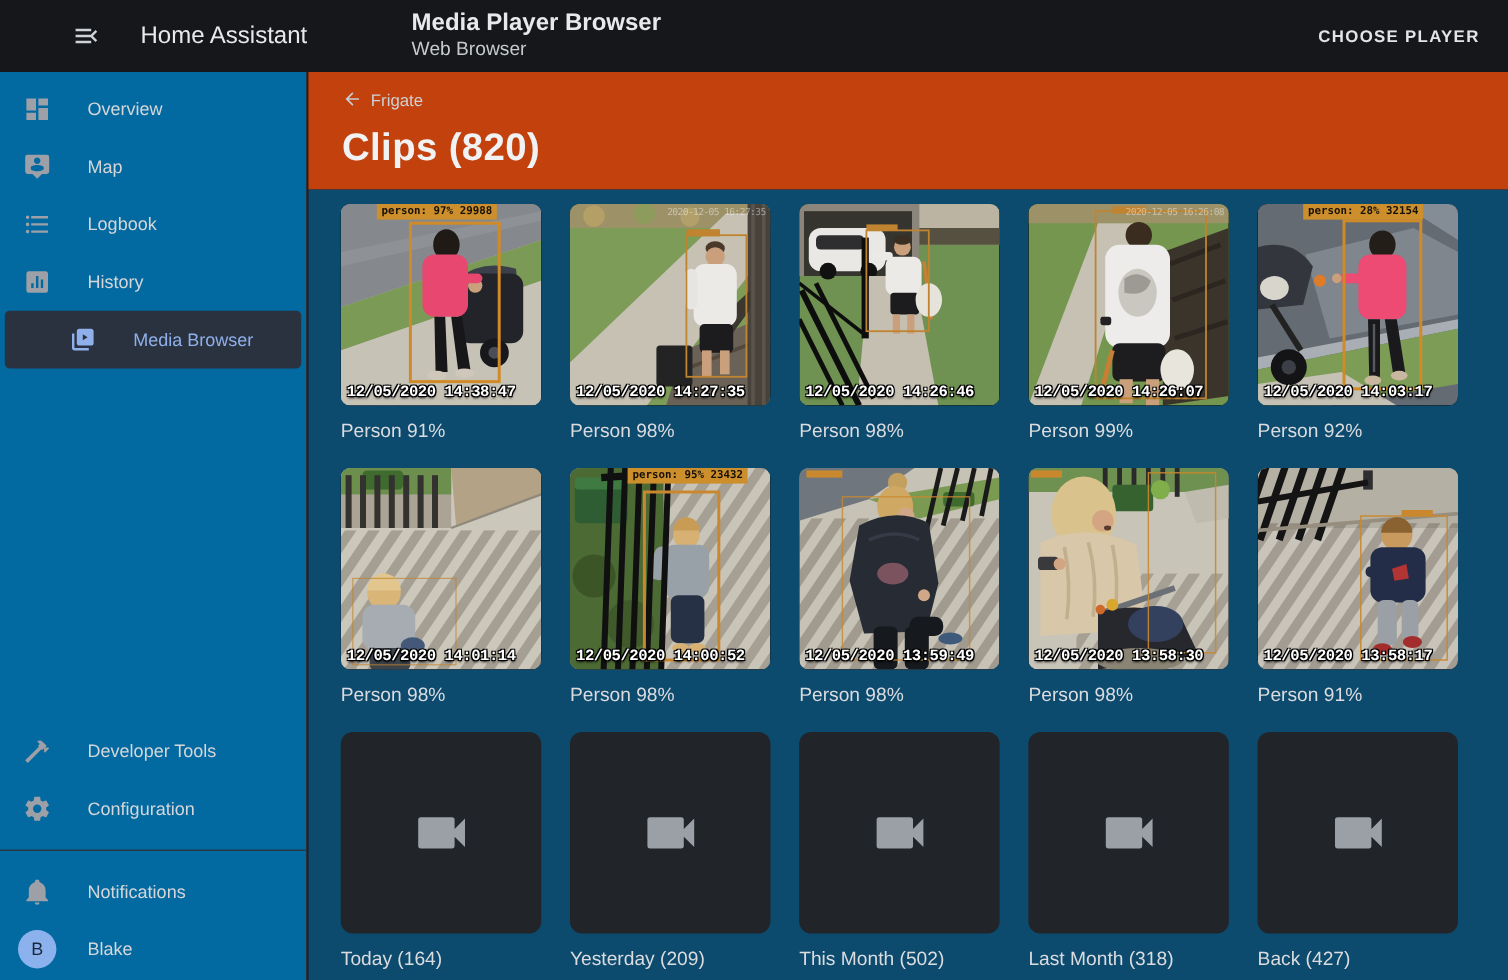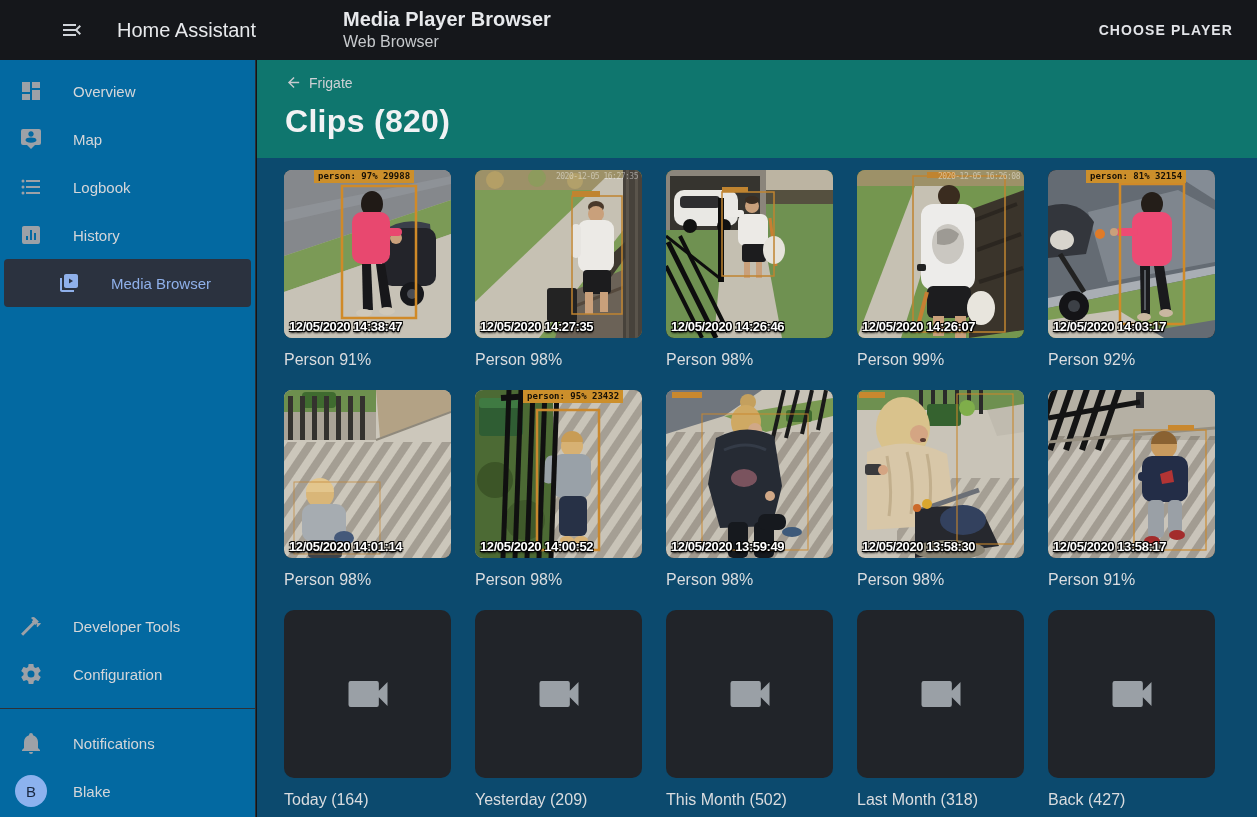--- a/index.html
+++ b/index.html
@@ -34,33 +34,33 @@
   .nav-item.selected .nav-label { color:#8fb0ea; }
   .sidebar-spacer { flex:1 1 auto; }
   .sidebar-divider { height:1px; background:#2e3136; margin:10px 0; }
   .avatar { width:32px; height:32px; border-radius:50%; background:#8cb2ee; color:#18273f;
     display:flex; align-items:center; justify-content:center; font-size:15px; font-weight:500;
     margin-left:11px; flex:0 0 auto; }
   .nav-item.user .nav-label { margin-left:26px; }
 
   
   .main { position:absolute; top:60px; left:257px; width:1000px; height:757px; }
-  .content-header { height:98px; background:#0f766e; padding:14px 0 0 28px; }
+  .content-header { height:98px; background:#c2410c; padding:14px 0 0 28px; }
   .breadcrumb { display:inline-flex; align-items:center; gap:7px; cursor:pointer; }
   .breadcrumb svg { width:17px; height:17px; fill:#c8cbcf; }
   .breadcrumb span { color:#ced1d5; font-size:14px; }
   .content-title { color:#f1f2f4; font-size:32px; font-weight:700; margin-top:8px; letter-spacing:.3px; }
 
   .grid-area { height:659px; background:#0c4a6e; overflow:hidden; }
   .grid { display:grid; grid-template-columns:repeat(5,167px); column-gap:24px; row-gap:21px;
     padding:12px 0 0 27px; }
   .cell { width:167px; cursor:pointer; }
   .thumb { position:relative; width:167px; height:168px; border-radius:8px; overflow:hidden; background:#000; }
   .thumb svg.scene { position:absolute; inset:0; width:100%; height:100%; display:block; }
-  .ts { position:absolute; left:5px; bottom:4px; color:#fff; font-family:Liberation Sans, sans-serif;
+  .ts { position:absolute; left:5px; bottom:4px; color:#fff; font-family:Liberation Mono, monospace;
     font-size:13px; font-weight:bold; letter-spacing:-0.4px; white-space:nowrap;
     text-shadow:-1px -1px 0 #000, 1px -1px 0 #000, -1px 1px 0 #000, 1px 1px 0 #000, 0 2px 2px #000; }
   .chip { position:absolute; top:0; background:#cc8f2b; color:#161006; font-family:"DejaVu Sans Mono", monospace;
     font-size:9px; font-weight:bold; padding:1px 4px 2px; white-space:nowrap; }
   .cam-ts { position:absolute; top:2px; right:4px; color:rgba(255,255,255,.45); font-size:8px;
     font-family:"DejaVu Sans Mono", monospace; letter-spacing:-0.5px; }
   .caption { margin-top:13px; color:#dadcdf; font-size:16px; }
 
   .folder { width:167px; height:168px; border-radius:10px; background:#212429;
     display:flex; align-items:center; justify-content:center; }
@@ -313,21 +313,21 @@
             <rect x="84" y="42" width="40" height="54" rx="10" fill="#ed4a74"></rect>
             <rect x="68" y="58" width="22" height="8" rx="4" fill="#ed4a74"></rect>
             <circle cx="66" cy="62" r="4" fill="#c9a07b"></circle>
             <path d="M92,96 l10,0 0,48 -9,0 z" fill="#1a1a1d"></path>
             <path d="M106,96 l10,0 7,44 -10,2 z" fill="#1a1a1d"></path>
             <line x1="97" y1="100" x2="97" y2="140" stroke="#55595f" stroke-width="2"></line>
             <ellipse cx="96" cy="147" rx="7" ry="4" fill="#c9b7a0"></ellipse>
               <ellipse cx="118" cy="143" rx="7" ry="4" fill="#c9b7a0"></ellipse>
             <rect x="72" y="14" width="64" height="140" fill="none" stroke="#d08a28" stroke-width="2.5"></rect>
           </svg>
-          <div class="chip" style="left:38px;">person: 81% 32154</div>
+          <div class="chip" style="left:38px;">person: 28% 32154</div>
           <div class="ts">12/05/2020 14:03:17</div>
         </div>
         <div class="caption">Person 92%</div>
       </div>
 
       <div class="cell">
         <div class="thumb">
           <svg class="scene" viewBox="0 0 167 168" preserveAspectRatio="none">
             <defs>
                 <pattern id="p6" width="16" height="16" patternUnits="userSpaceOnUse" patternTransform="rotate(34)">

